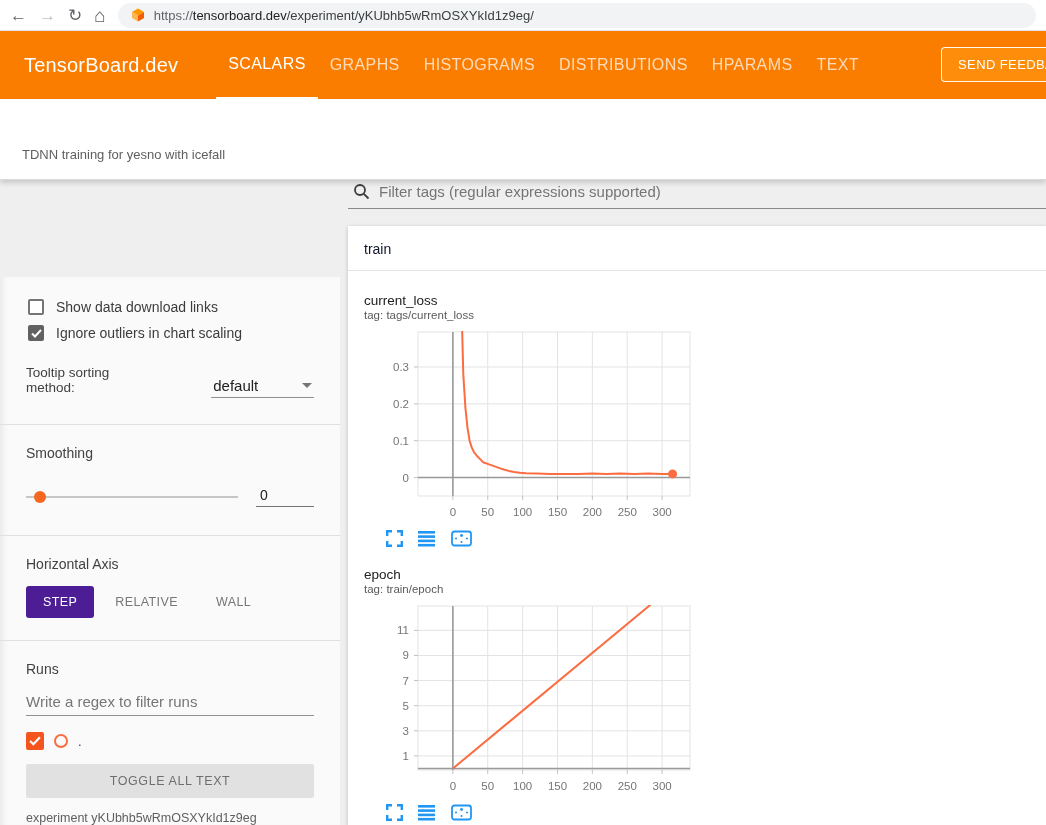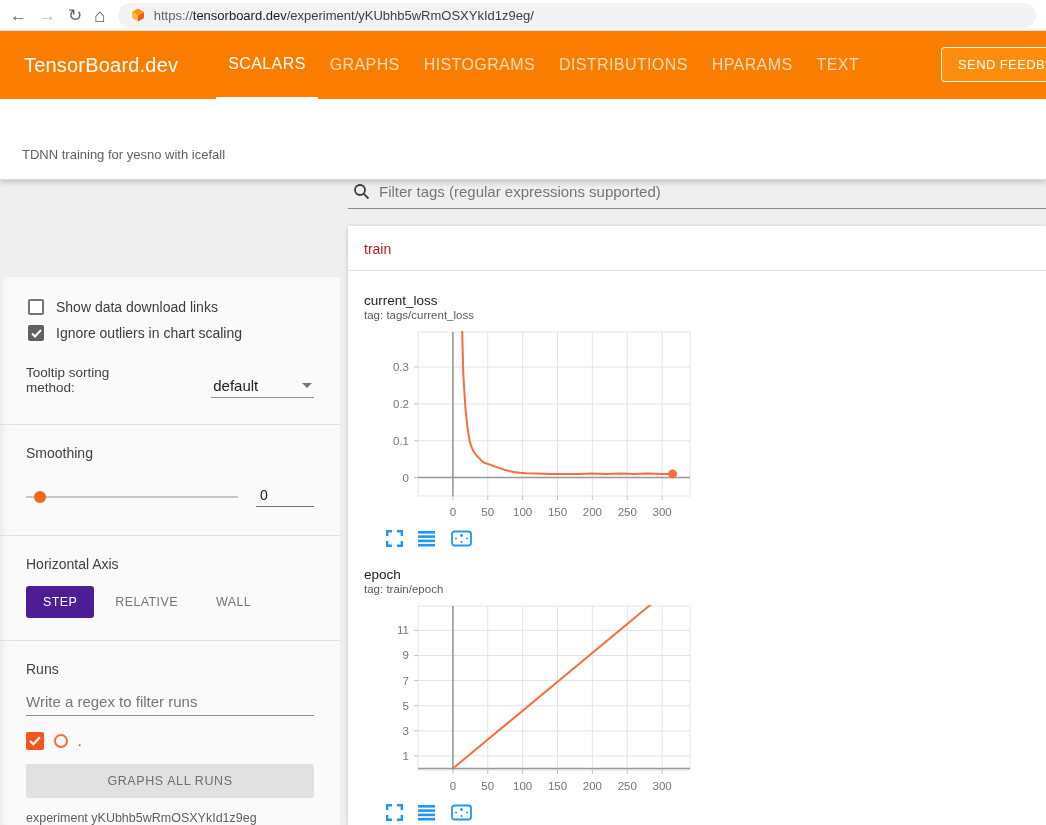--- a/index.html
+++ b/index.html
@@ -89,21 +89,21 @@
   
   .main { flex:1; padding:4px 0 0 8px; overflow:hidden; }
   .filter-row { display:flex; align-items:center; gap:9px; padding:6px 0 8px 5px;
     border-bottom:1px solid #8a8a8a; }
   .filter-input { border:none; outline:none; background:transparent; flex:1;
     font-size:15px; color:#8b5cf6; font-family:inherit; }
   .filter-input::placeholder { color:#757575; }
 
   .card { margin-top:17px; background:#ffffff; width:698px;
     box-shadow:0 1px 4px rgba(0,0,0,0.22); }
-  .card-header { padding:15px 16px 13px 16px; font-size:14px; color:#b91c1c;
+  .card-header { padding:15px 16px 13px 16px; font-size:14px; color:#0f172a;
     border-bottom:1px solid #e5e5e5; cursor:pointer; }
   .charts-grid { display:flex; flex-wrap:wrap; padding:6px 0 0 6px; }
   .chart-block { width:330px; margin:16px 10px 4px 10px; }
   .chart-title { font-size:13.5px; color:#212121; }
   .chart-tag { font-size:11.5px; color:#5a5a5a; margin:1px 0 7px 0; }
   .chart-svg-holder svg { display:block; }
   .chart-icons { display:flex; gap:15px; margin-top:6px; padding-left:22px; }
   .chart-icons svg { display:block; cursor:pointer; }
 </style>
 </head>
@@ -196,21 +196,21 @@
       <input class="regex-input" placeholder="Write a regex to filter runs" style="">
       <div class="run-row">
         <span class="cb-box run">
           <svg width="12" height="10" viewBox="0 0 11 9">
               <path d="M1 4.5 L4 7.5 L10 1" stroke="#fff" stroke-width="2" fill="none"></path>
             </svg>
         </span>
         <span class="run-circle"></span>
         <span class="run-name">.</span>
       </div>
-      <button class="toggle-btn">GRAPHS ALL RUNS</button>
+      <button class="toggle-btn">TOGGLE ALL TEXT</button>
       <div class="exp-caption">experiment yKUbhb5wRmOSXYkId1z9eg</div>
     </div>
   </div>
 
   <div class="main">
     <div class="filter-row">
       <svg width="17" height="17" viewBox="0 0 17 17">
         <circle cx="7" cy="7" r="5" stroke="#3c3c3c" stroke-width="1.8" fill="none"></circle>
         <line x1="10.8" y1="10.8" x2="15.5" y2="15.5" stroke="#3c3c3c" stroke-width="1.8"></line>
       </svg>

